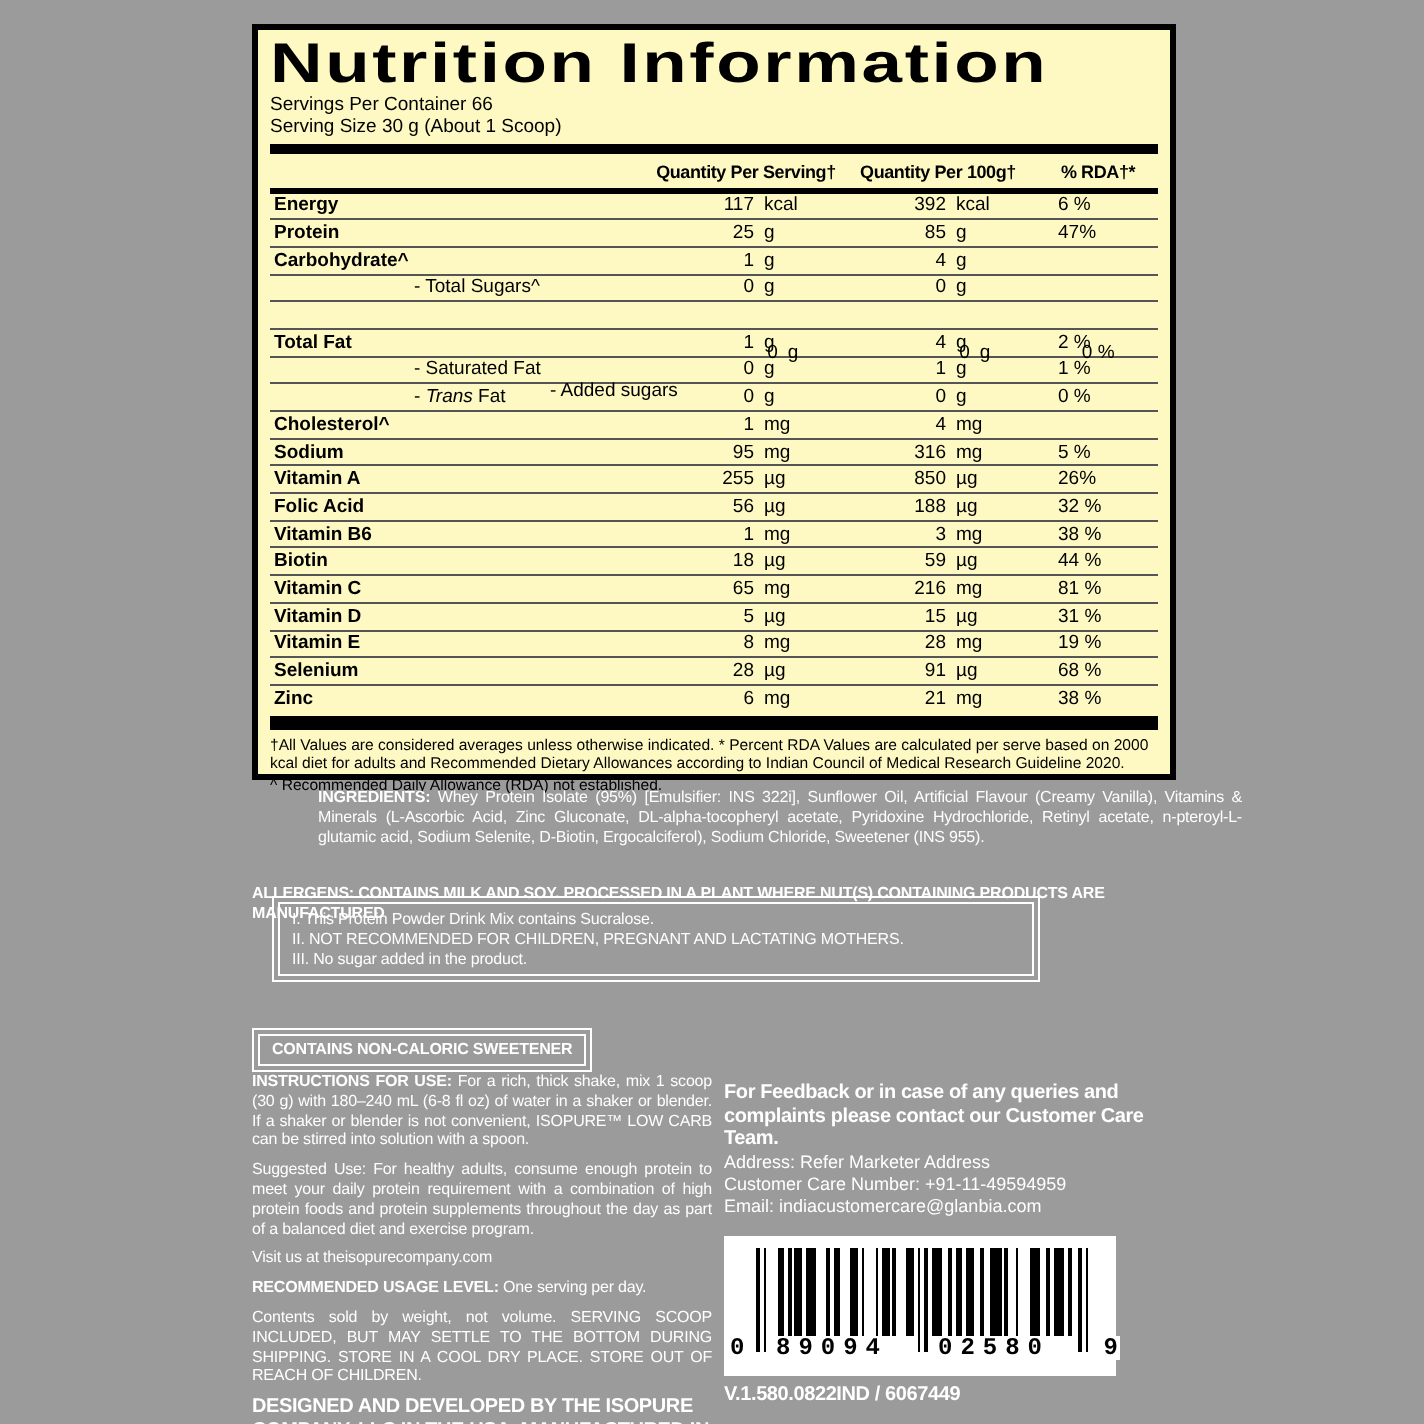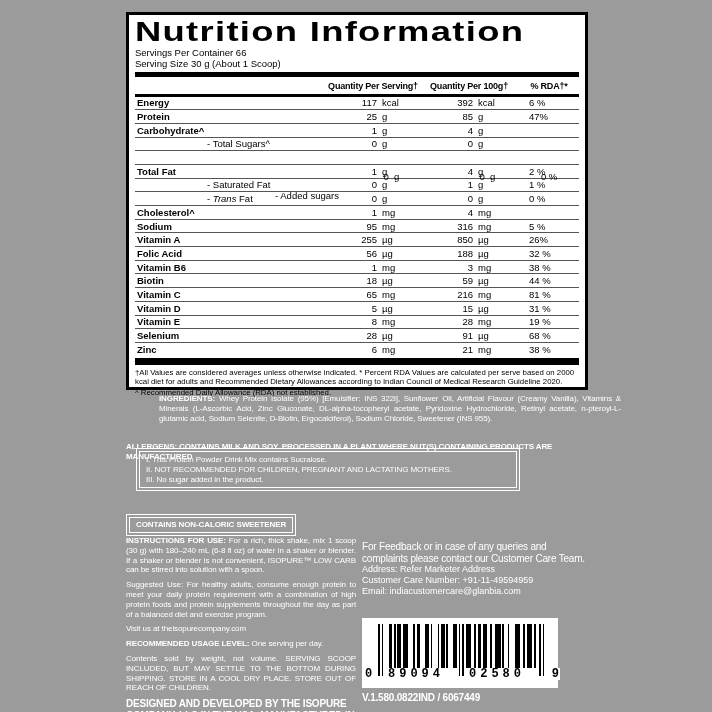--- a/index.html
+++ b/index.html
@@ -8,21 +8,21 @@
     background:#9b9b9b;
     font-family:"Liberation Sans", sans-serif;
     position:relative;
     overflow:hidden;
     color:#fff;
   }
 
   
   .panel {
     position:absolute; left:126px; top:12px; width:462px; height:378px;
-    background:#ffffff; border:3px solid #000; color:#111;
+    background:#fef9c3; border:3px solid #000; color:#111;
     padding:2px 6px 16px 6px;
   }
   .nf-title {
     font-size:28px; font-weight:bold; white-space:nowrap;
     letter-spacing:1px; transform:scaleX(1.30); transform-origin:left center;
     line-height:30px; color:#000;
   }
   .serv-line { font-size:9.5px; line-height:11px; color:#000; }
   .bar-thick { height:5px; background:#000; margin:3px 0 0 0; }
   .bar-bottom { height:7px; background:#000; margin:1px 0 2px 0; }
@@ -74,21 +74,21 @@
   .sweetener-box .inner { font-weight:bold; padding:2px 6px; }
 
   .left-col { position:absolute; left:126px; top:536px; width:230px; }
   .left-col p { margin-bottom:5px; text-align:justify; }
   .manufacturer {
     font-size:10px; line-height:11.5px; font-weight:bold;
     letter-spacing:-0.2px; text-align:left !important;
   }
 
   .right-col { position:absolute; left:362px; top:541px; width:230px; }
-  .fb-heading { font-size:10px; line-height:11.5px; font-weight:normal; letter-spacing:-0.2px; }
+  .fb-heading { font-size:10px; line-height:11.5px; font-weight:bold; letter-spacing:-0.2px; }
   .fb-line { font-size:9px; line-height:11px; }
 
   
   .barcode-box {
     position:absolute; left:362px; top:618px; width:196px; height:70px;
     background:#fff; padding:6px 0 0 0;
   }
   .bc-wrap { position:relative; width:166px; height:56px; margin-left:16px; }
   .bc-bar { position:absolute; top:0; width:1.75px; height:44px; background:#000; }
   .bc-bar.tall { height:52px; }

